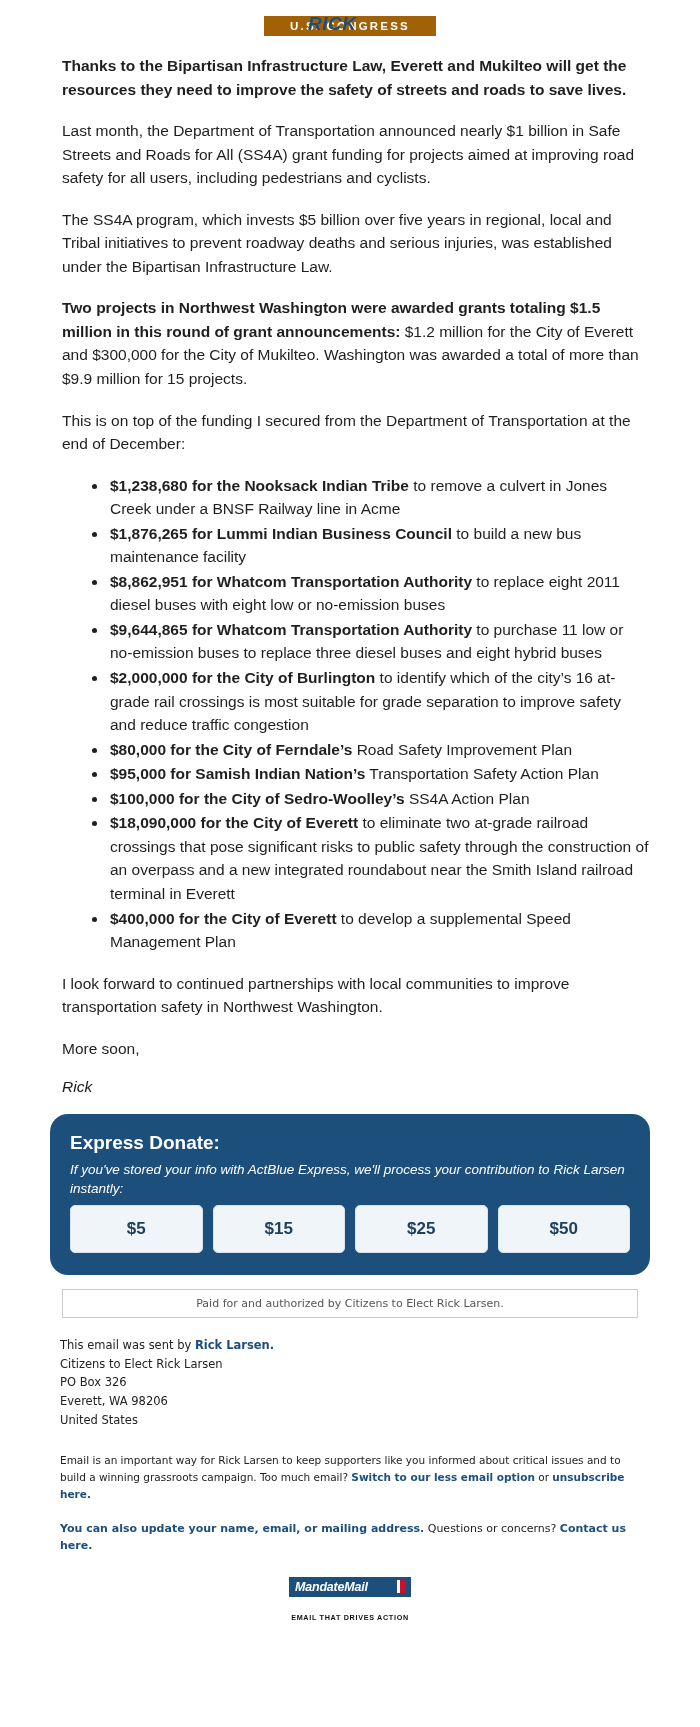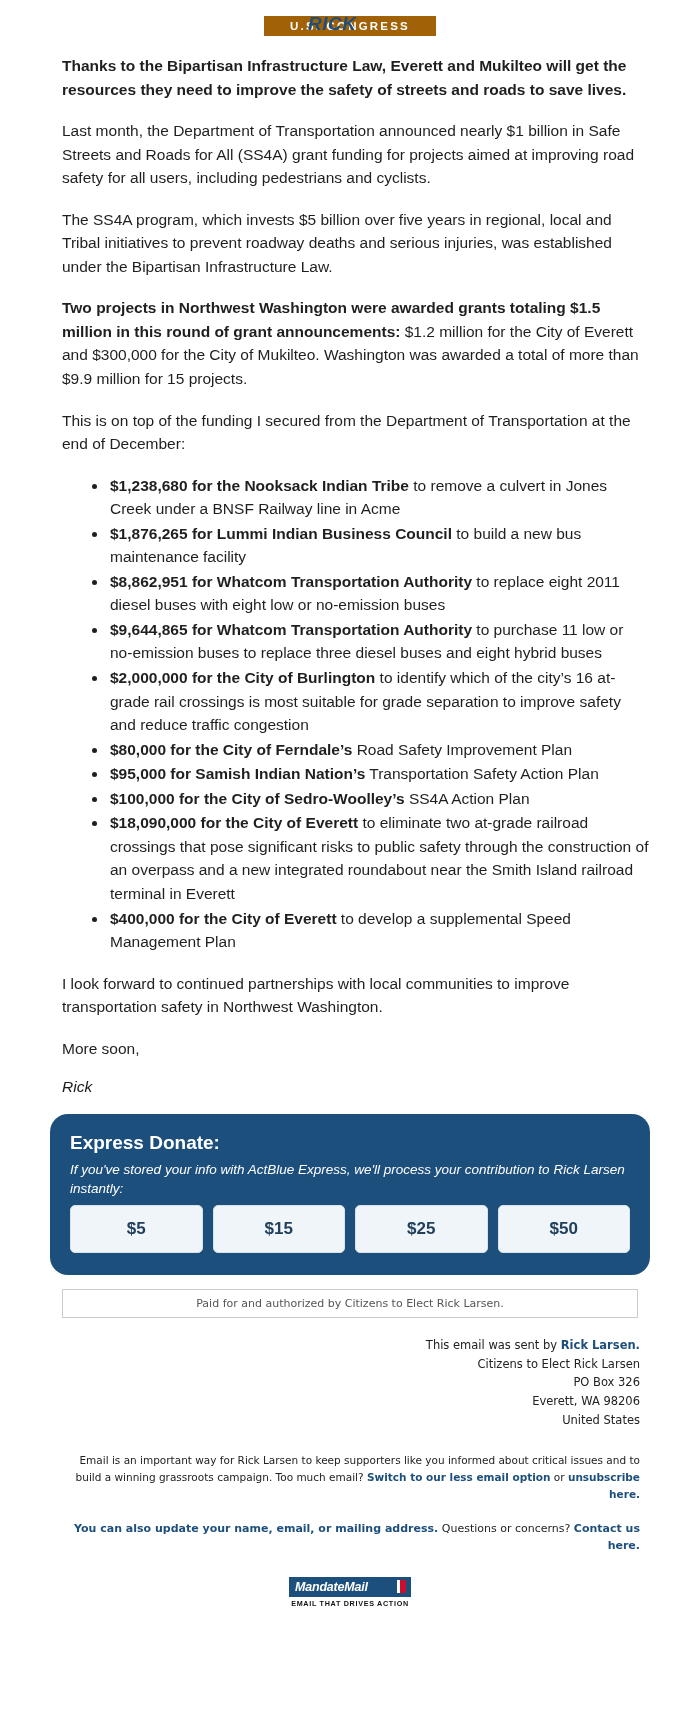--- a/index.html
+++ b/index.html
@@ -143,21 +143,21 @@
     border: 1px solid #cccccc;
     text-align: center;
     padding: 7px 0 7px 0;
     font-size: 11px;
     color: #555555;
     font-family: "DejaVu Sans", sans-serif;
   }
 
   
   .footer {
-    text-align: right;
+    text-align: left;
     padding: 18px 60px 0 60px;
     font-family: "DejaVu Sans", sans-serif;
   }
   .footer-line {
     font-size: 11.5px;
     line-height: 1.65;
     color: #222222;
   }
   .footer-line .b { font-weight: bold; color: #1d4f7c; }
   .footer-para {
@@ -204,21 +204,21 @@
     top: 3px;
     width: 9px;
     height: 13px;
     background: linear-gradient(to right, #ffffff 0 33%, #c8102e 33% 100%);
   }
   .mandate-bottom {
     font-size: 7.2px;
     font-weight: bold;
     letter-spacing: 0.7px;
     color: #111111;
-    padding-top: 2px;
+    padding-top: 16px;
     text-align: center;
   }
 </style>
 </head>
 <body>
 
 <div class="email-wrap">
 
   <div class="logo-header">
     <div class="logo-block">

